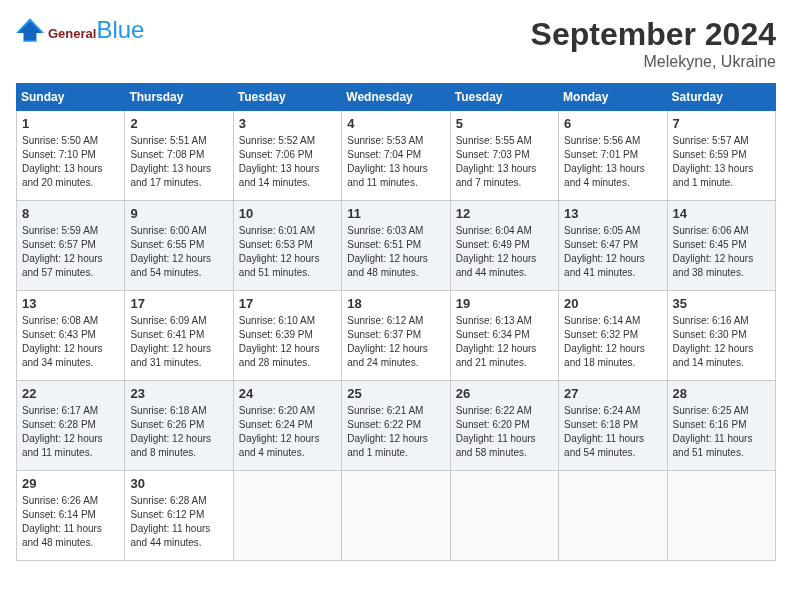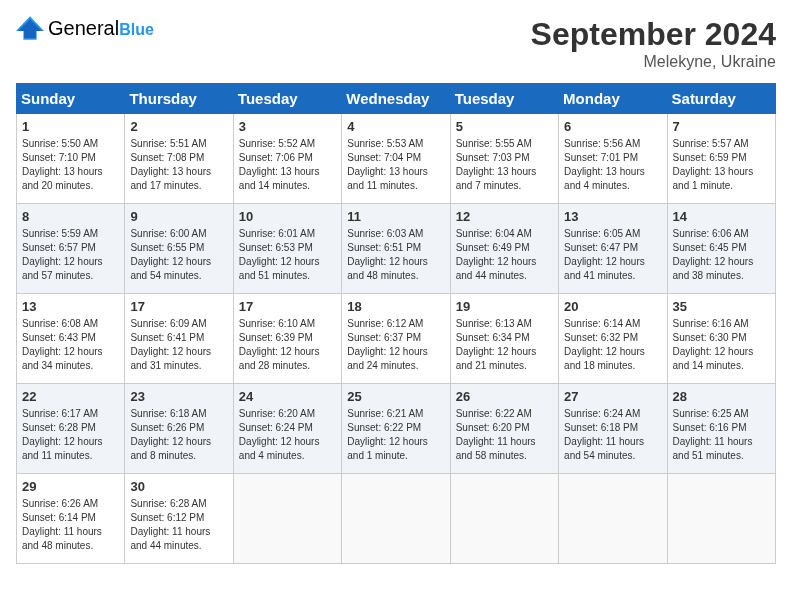--- a/index.html
+++ b/index.html
@@ -15,27 +15,27 @@
       justify-content: space-between;
       align-items: flex-start;
       margin-bottom: 12px;
     }
     .logo {
       display: flex;
       align-items: center;
       gap: 4px;
     }
     .logo-text-general {
-      font-size: 20px;
+      font-size: 13px;
+      font-weight: bold;
+      color: #7f1d1d;
+    }
+    .logo-text-blue {
+      font-size: 24px;
       font-weight: normal;
-      color: #000000;
-    }
-    .logo-text-blue {
-      font-size: 16px;
-      font-weight: bold;
       color: #2196F3;
     }
     .logo-icon {
       width: 28px;
       height: 24px;
       position: relative;
     }
     .title-block {
       text-align: right;
     }
@@ -52,21 +52,21 @@
     .calendar {
       width: 100%;
       border-collapse: collapse;
       font-size: 11px;
     }
     .calendar thead th {
       background-color: #1a6bbf;
       color: white;
       padding: 6px 4px;
       text-align: left;
-      font-size: 15px;
+      font-size: 12px;
       font-weight: bold;
       border: 1px solid #1a6bbf;
     }
     .calendar tbody td {
       border: 1px solid #ccc;
       vertical-align: top;
       padding: 4px 5px;
       width: 14.28%;
       min-height: 80px;
       height: 90px;

